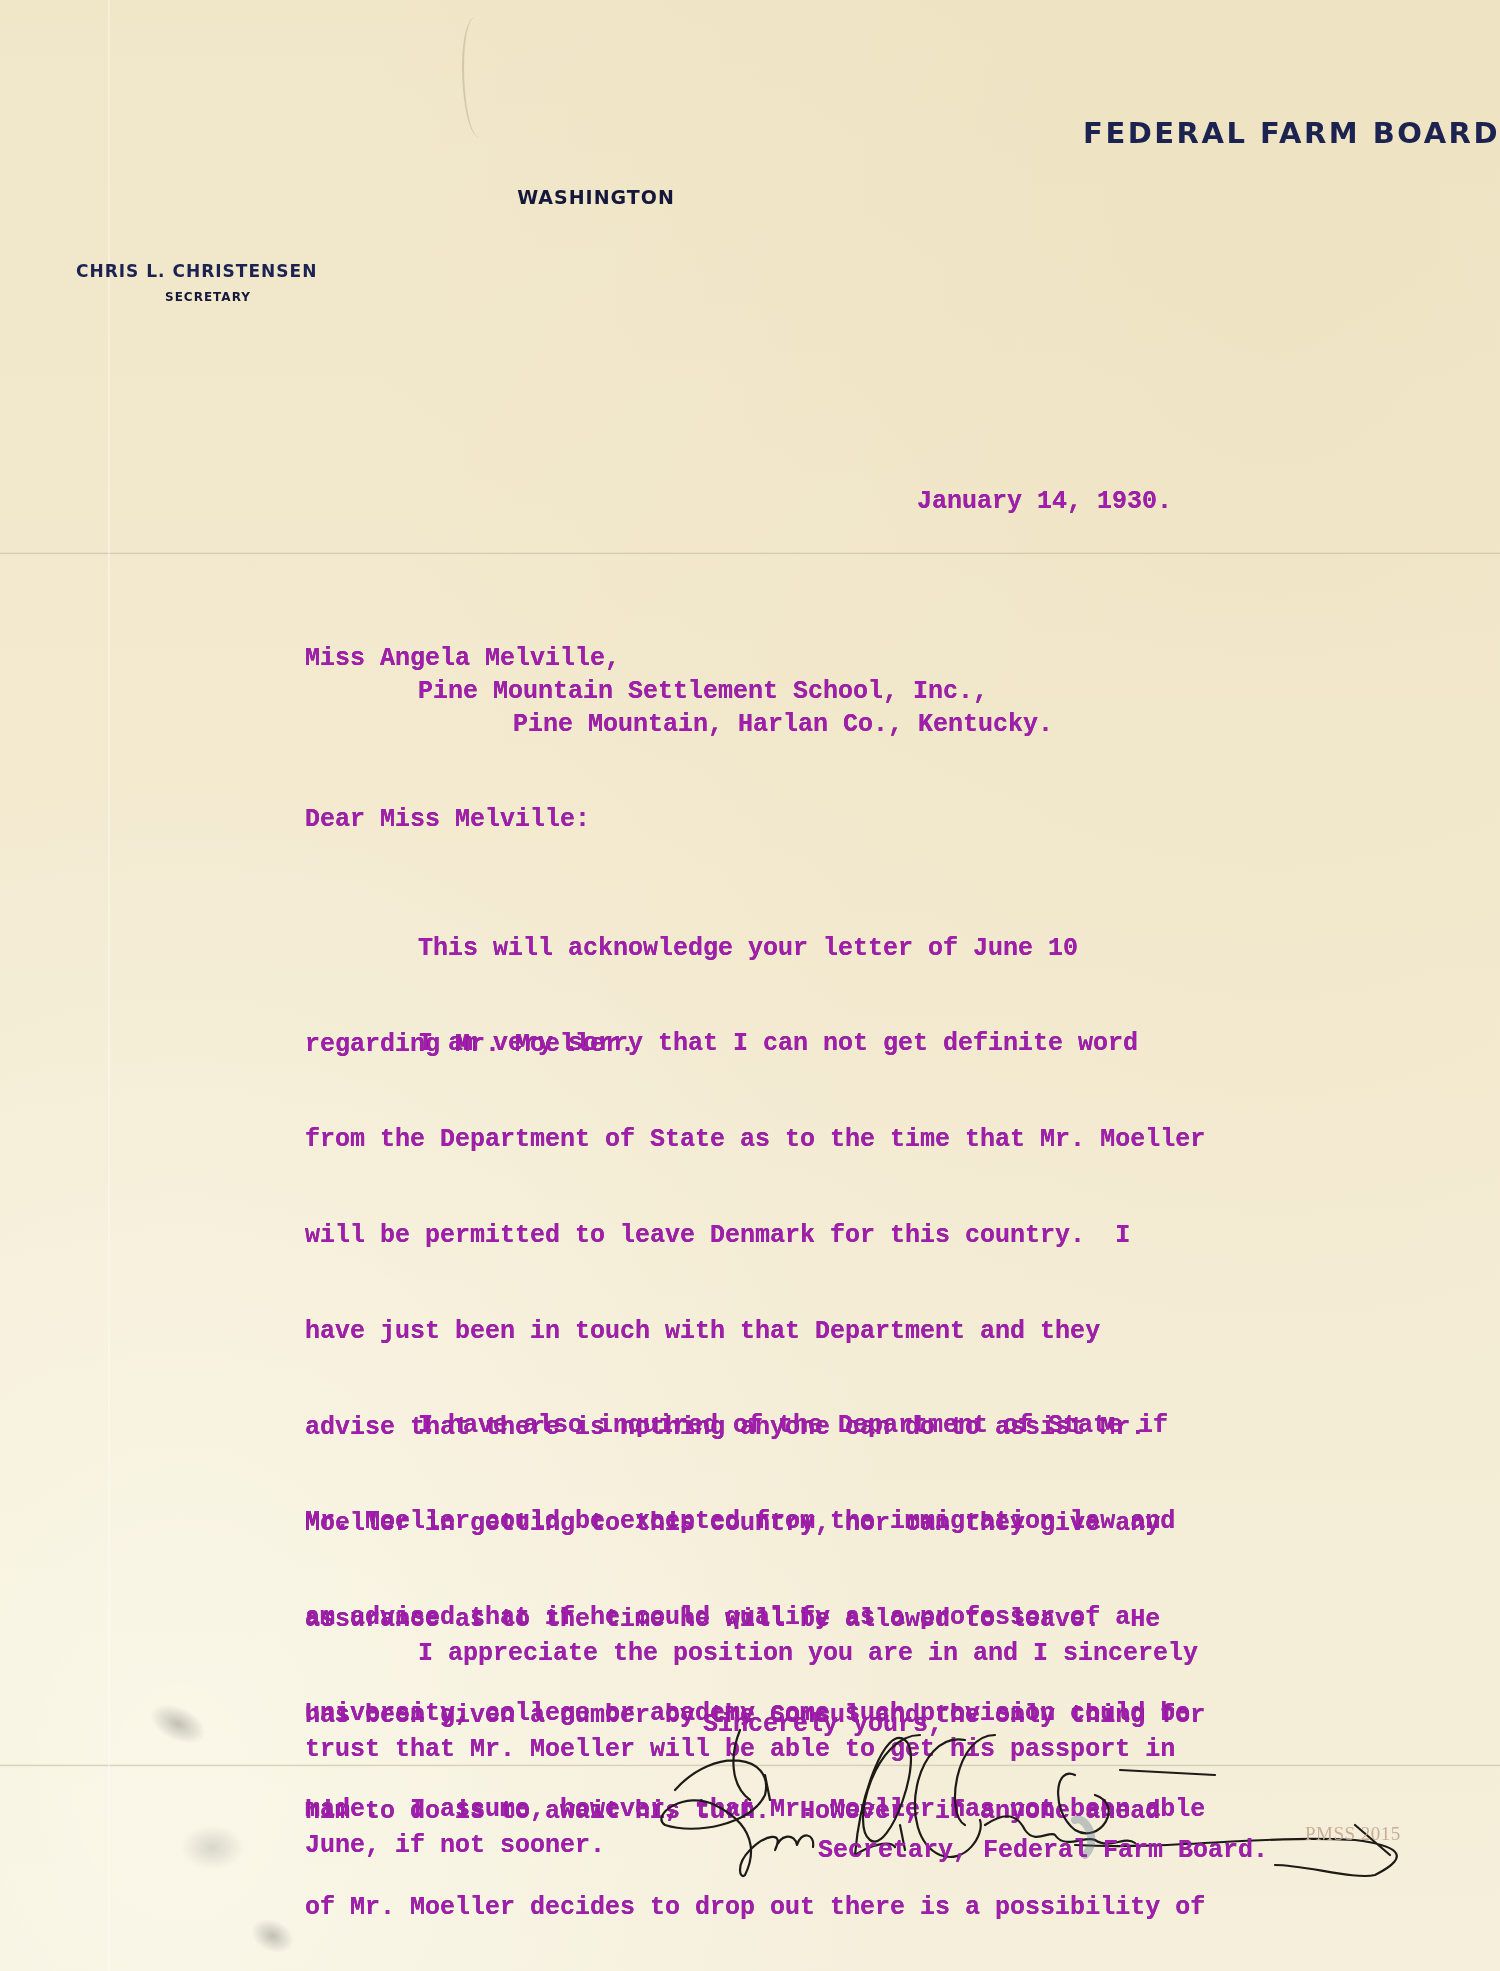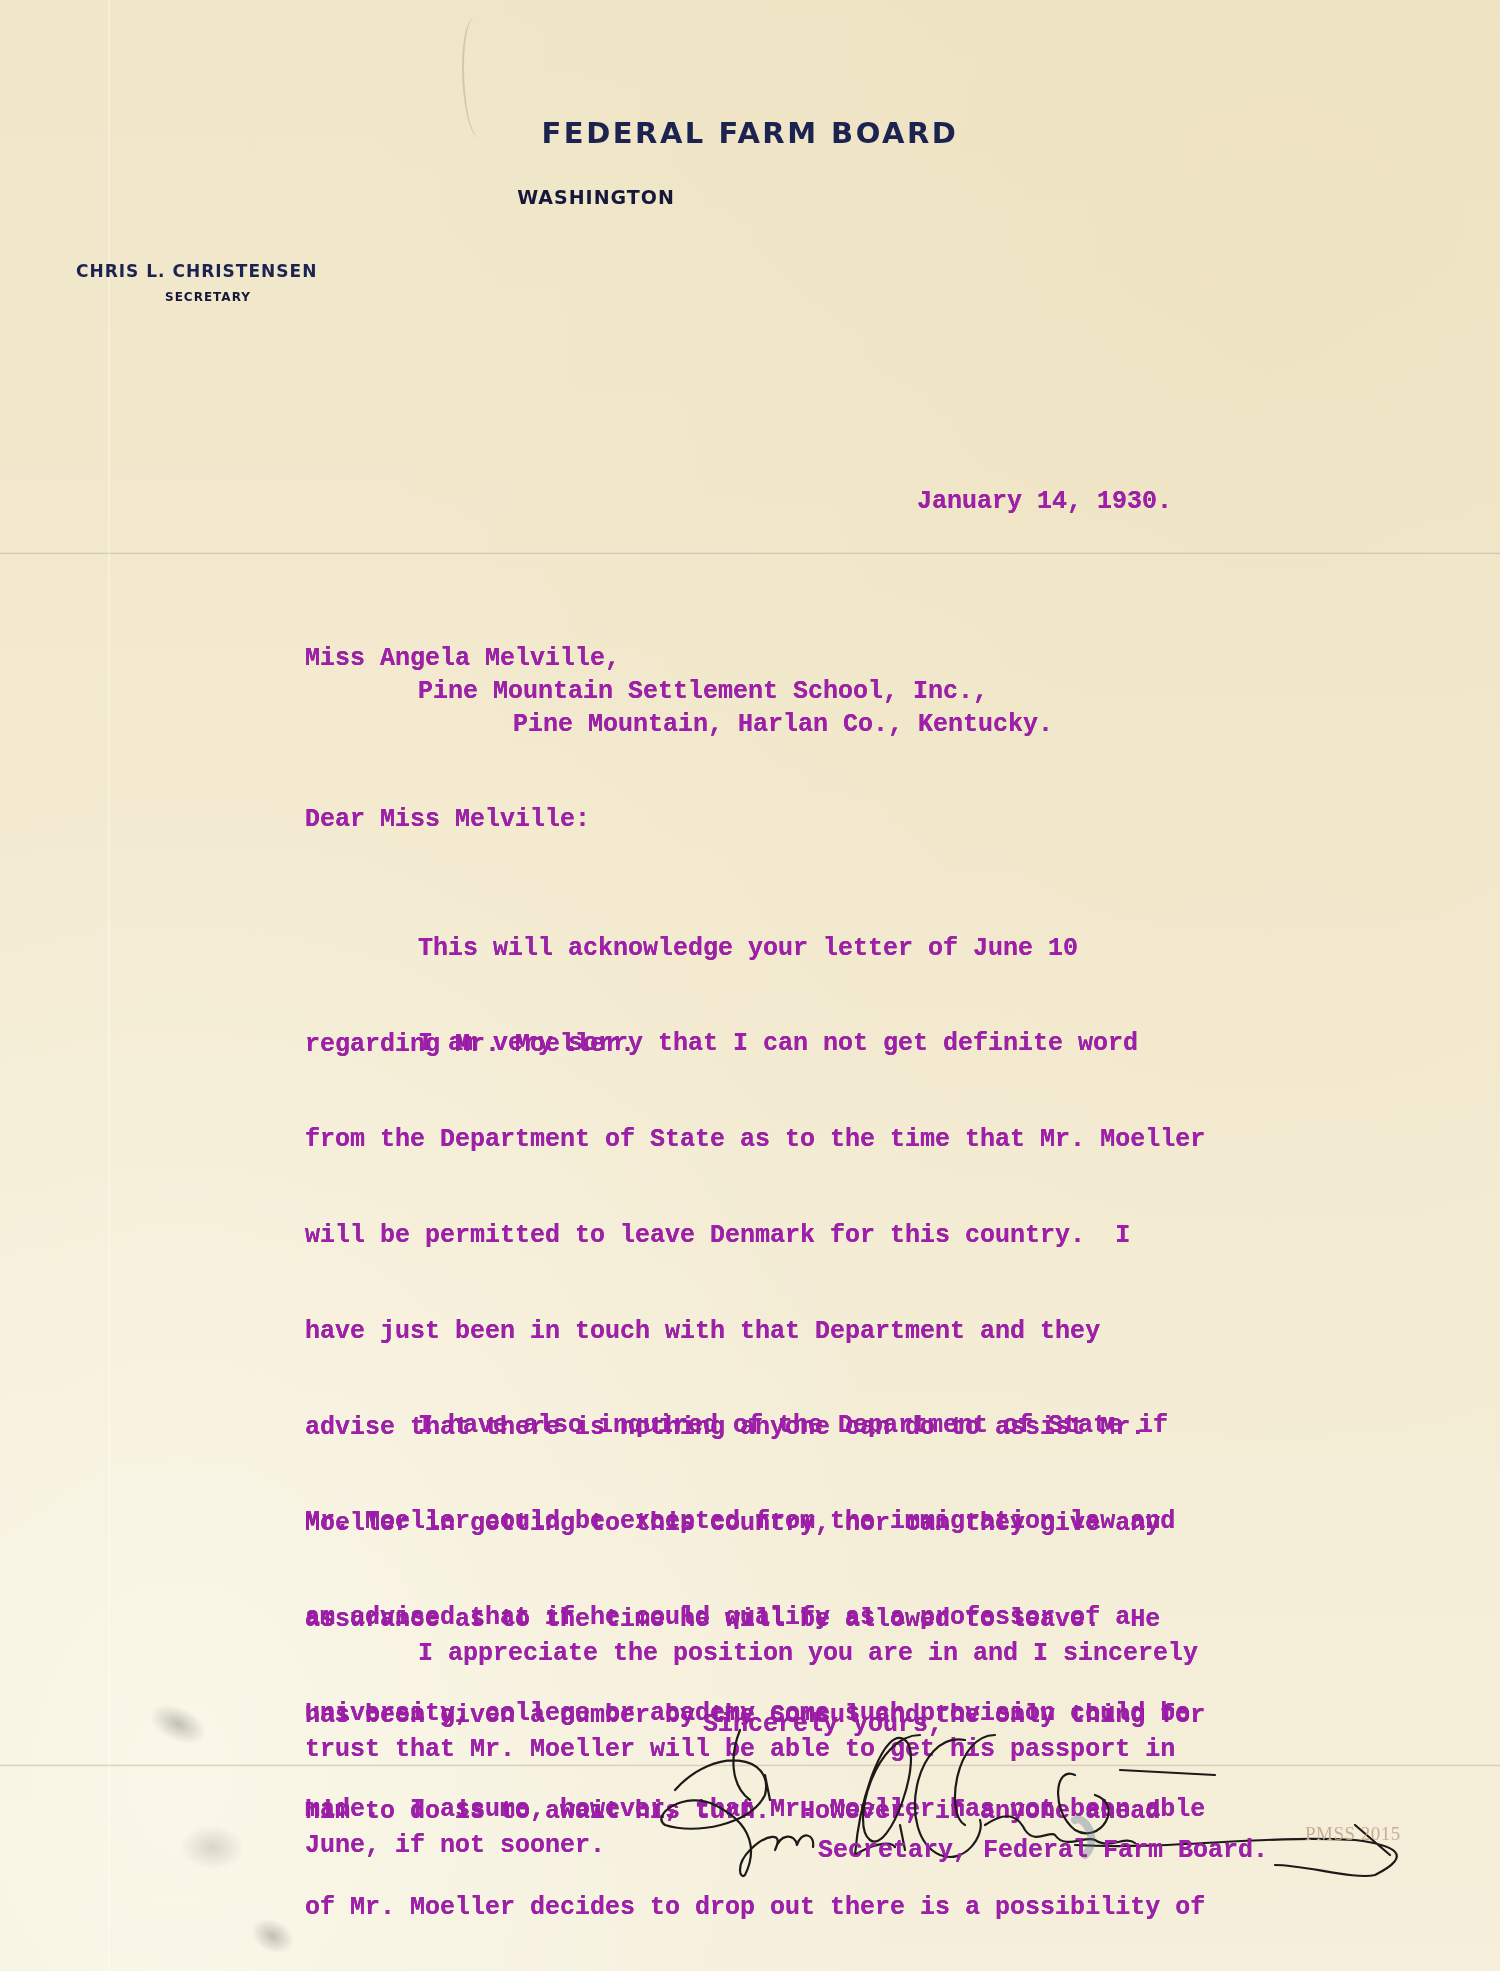--- a/index.html
+++ b/index.html
@@ -28,21 +28,21 @@
   .tear {
     position: absolute; left: 462px; top: 18px; width: 28px; height: 120px;
     border-left: 2px solid rgba(190,180,150,0.6);
     border-radius: 40% 0 0 60%;
   }
   .letterhead {
     position: absolute; color: #1c2350;
     font-family: "DejaVu Sans", "Liberation Sans", sans-serif;
     text-transform: uppercase; white-space: nowrap;
   }
-  #lh-org { left: 0; width: 1500px; text-align: center; top: 116px; font-size: 29px; letter-spacing: 2.5px; font-weight: 600; }
+  #lh-org { left: 0; width: 1500px; text-align: right; top: 116px; font-size: 29px; letter-spacing: 2.5px; font-weight: 600; }
   #lh-city { left: 0; width: 1192px; text-align: center; top: 186px; font-size: 19px; letter-spacing: 1px; font-weight: 700; color: #15183a; }
   #lh-name { left: 76px; top: 261px; font-size: 17px; letter-spacing: 1px; font-weight: 600; }
   #lh-title { left: 165px; top: 290px; font-size: 12px; letter-spacing: 1px; font-weight: 700; color: #15183a; }
 
   .type {
     position: absolute; white-space: pre; color: #a21caf;
     font-family: "Liberation Mono", "DejaVu Sans Mono", monospace;
     font-size: 25px; font-weight: 700; line-height: 32px;
     text-shadow: 0 0 0.6px rgba(20,18,14,0.7);
     margin-top: 20px;

